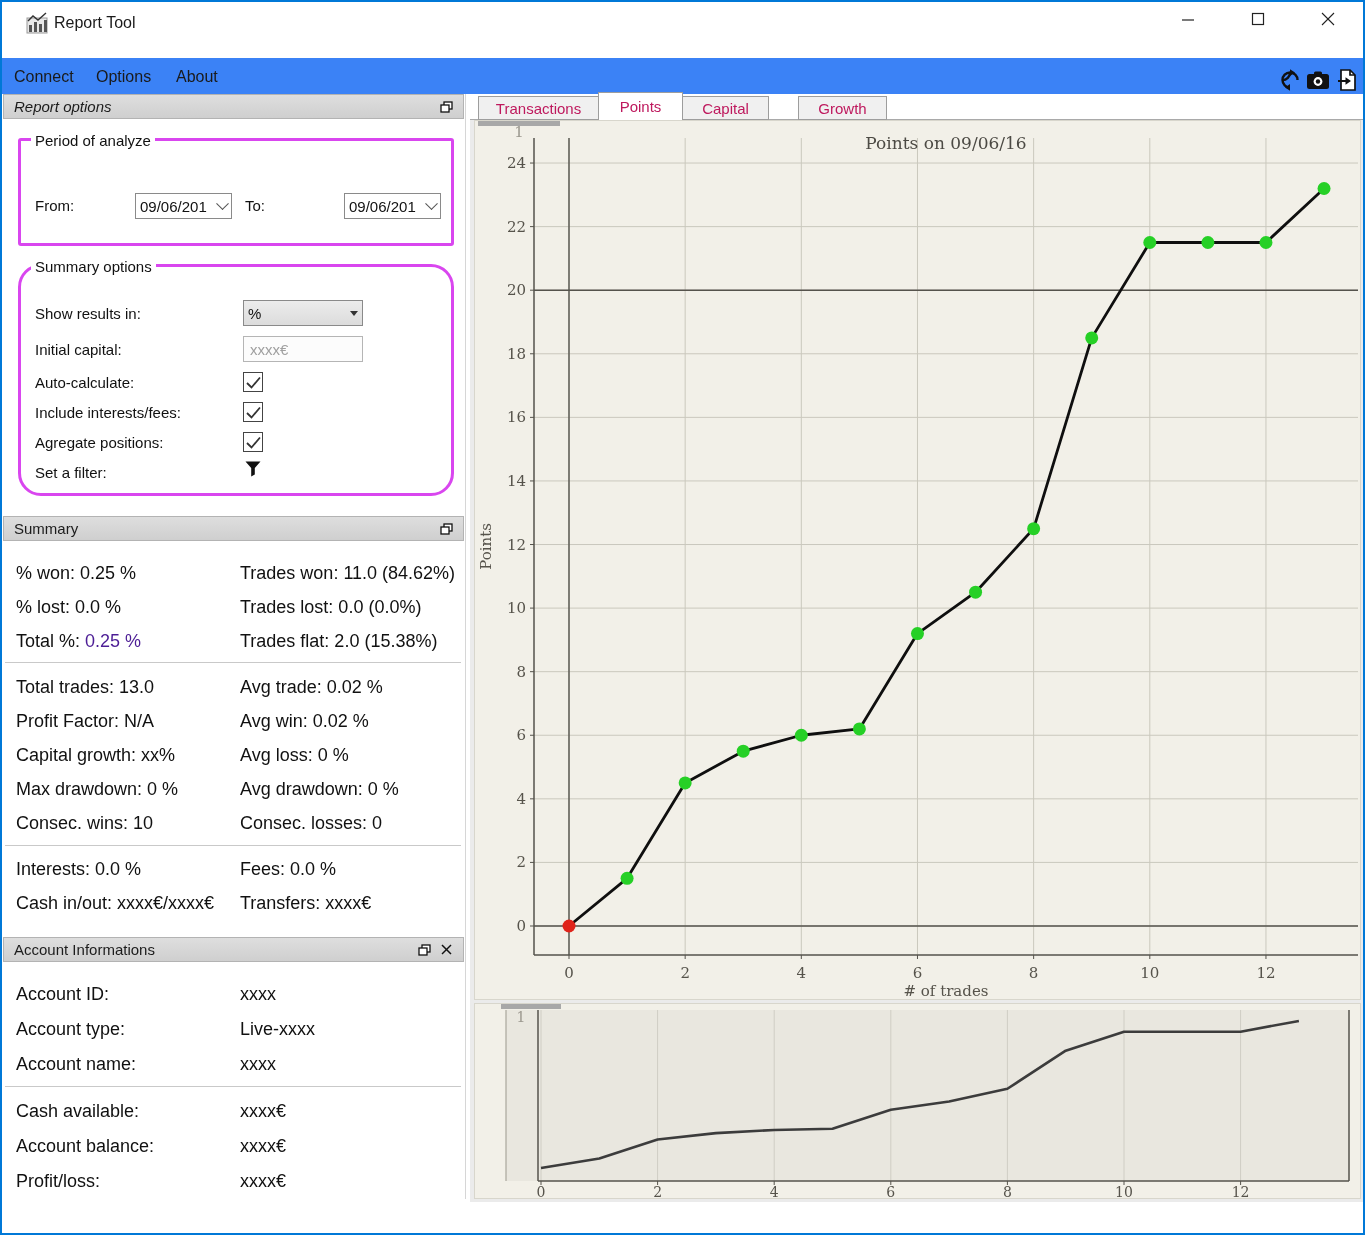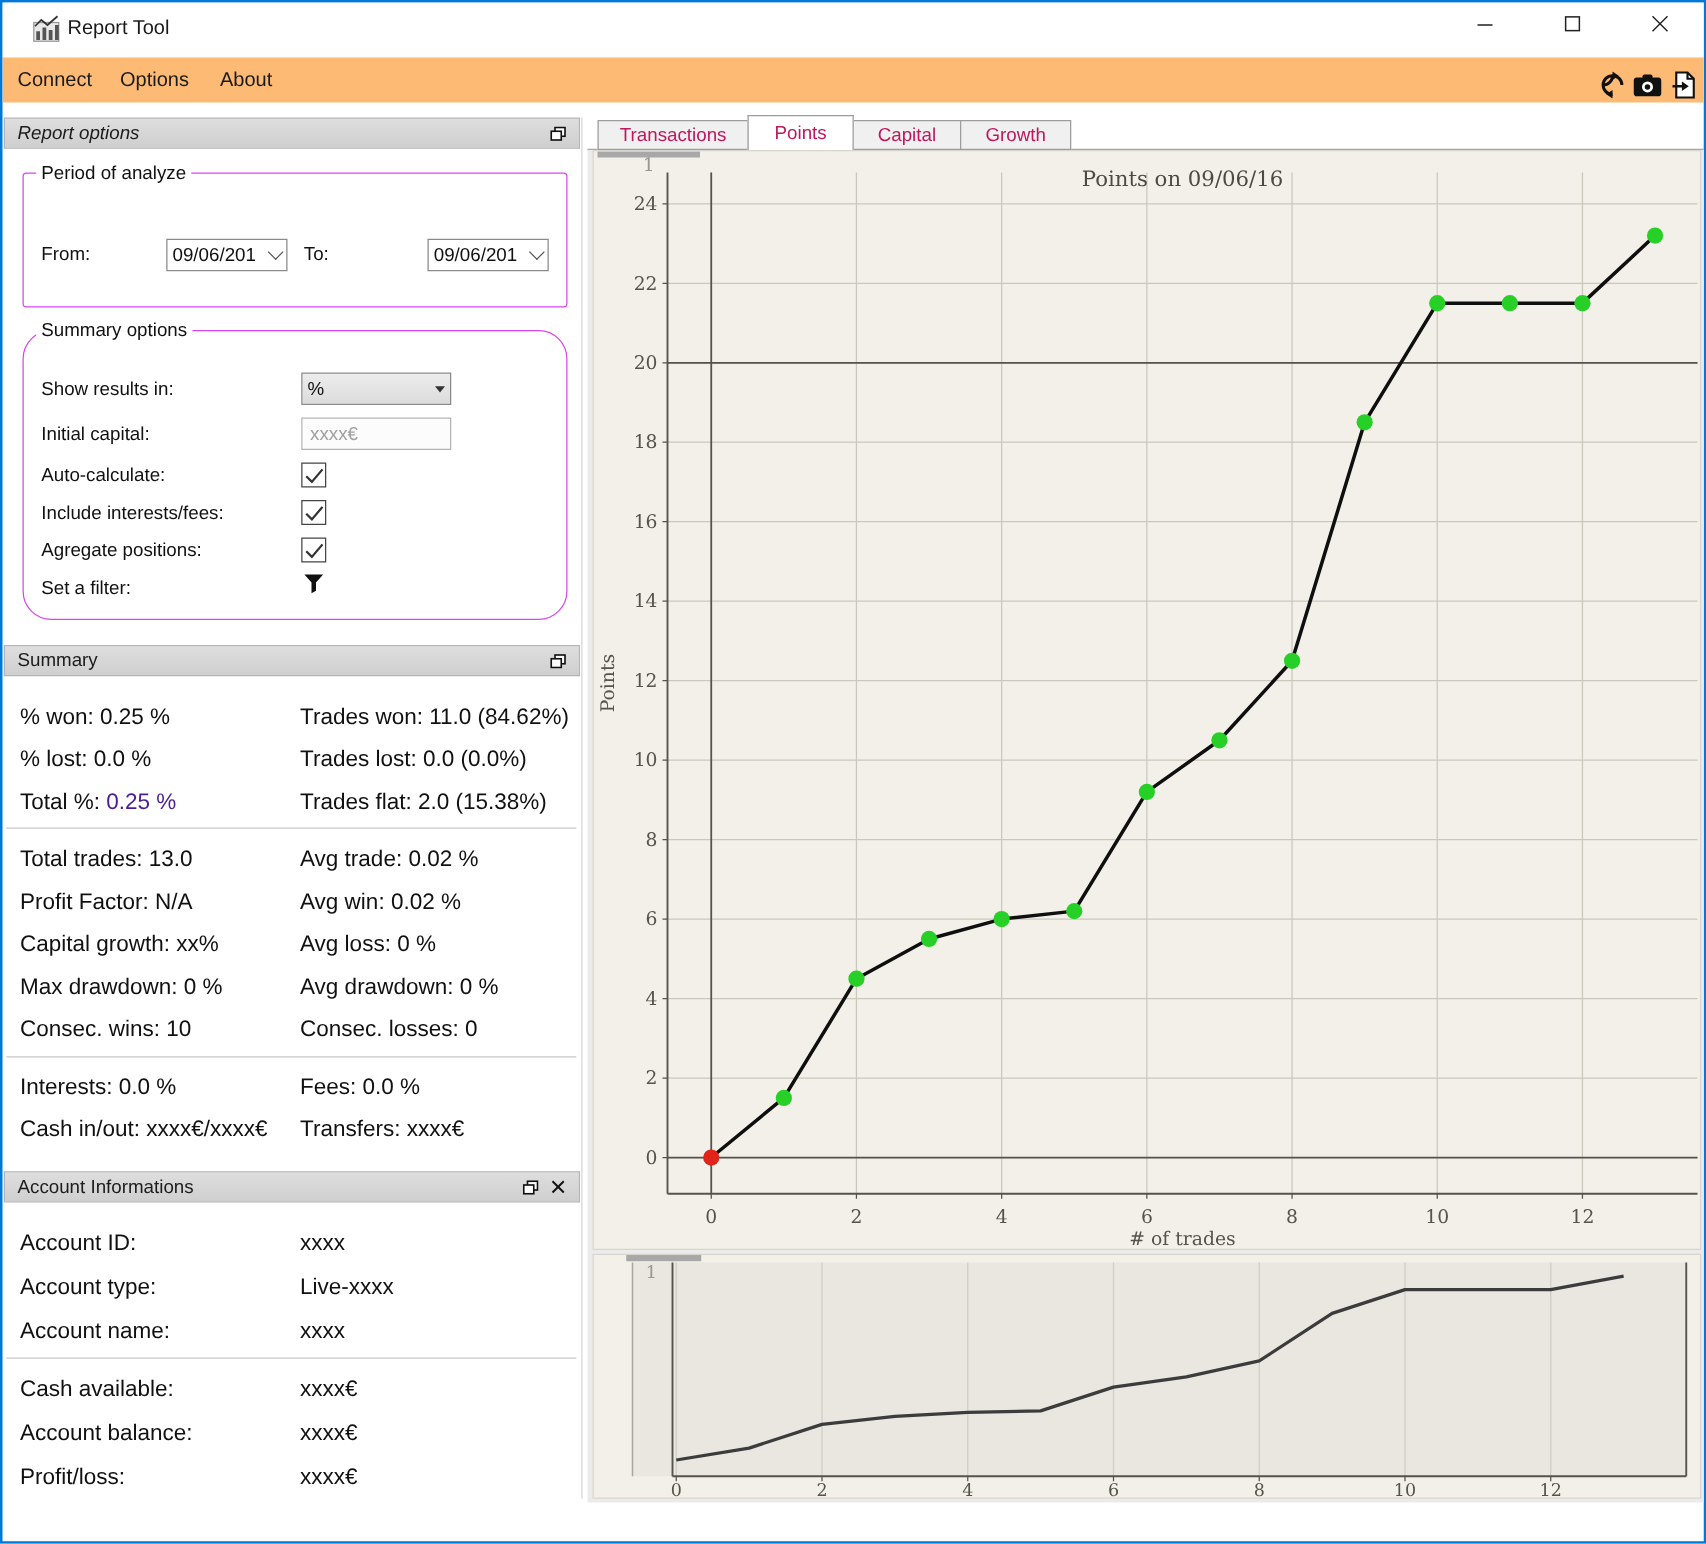--- a/index.html
+++ b/index.html
@@ -5,31 +5,31 @@
   html,body{margin:0;padding:0;background:#cfcfcf;}
   .app{position:relative;width:1365px;height:1235px;background:#ffffff;
        border:2px solid #0078d7;box-sizing:border-box;overflow:hidden;
        font-family:"Liberation Sans",sans-serif;color:#111;}
   .abs{position:absolute;}
 
   
   .titlebar{left:0;top:0;width:100%;height:44px;background:#fff;}
   .app-title{left:52px;top:12px;font-size:16px;color:#1a1a1a;}
   .winbtn{width:46px;height:34px;top:0;display:flex;align-items:center;justify-content:center;cursor:default;}
-  .menubar{left:0;top:44px;width:100%;height:36px;background:#fdba74;}
+  .menubar{left:0;top:56px;width:100%;height:36px;background:#3b82f6;}
   .menu-item{top:6px;font-size:16px;color:#1a1a1a;padding:4px 6px;}
   .toolicon{top:10px;width:24px;height:24px;display:flex;align-items:center;justify-content:center;}
 
   
   .panel-header{left:1px;width:461px;height:25px;
      background:linear-gradient(#dedede,#cfcfcf);border:1px solid #b3b3b3;box-sizing:border-box;
      font-size:15px;color:#1c1c1c;display:flex;align-items:center;padding:0 10px;}
   .panel-header .spacer{flex:1;}
   .hdr-ico{width:14px;height:14px;margin-left:8px;display:flex;align-items:center;justify-content:center;}
-  .groupbox{border:1px solid #d946ef;border-radius:3px;box-sizing:border-box;}
+  .groupbox{border:3px solid #d946ef;border-radius:3px;box-sizing:border-box;}
   .legend{position:absolute;top:-9px;left:10px;background:#fff;padding:0 4px;font-size:15px;color:#111;}
   .lbl{font-size:15px;color:#111;white-space:nowrap;}
   .combo{box-sizing:border-box;border:1px solid #8a8a8a;background:#fff;height:26px;
      font-size:15px;display:flex;align-items:center;padding:0 4px;}
   .combo .chev{margin-left:auto;width:8px;height:8px;border-right:1.6px solid #555;border-bottom:1.6px solid #555;
      transform:rotate(45deg) translate(-2px,-2px);}
   .combo-gray{background:linear-gradient(#ececec,#dcdcdc);border:1px solid #8a8a8a;}
   .combo-gray .arrow{margin-left:auto;width:0;height:0;border-left:4px solid transparent;border-right:4px solid transparent;border-top:5px solid #333;}
   .txtinput{box-sizing:border-box;border:1px solid #b5b5b5;background:#fcfcfc;height:26px;width:120px;
      font-size:15px;color:#333;padding:0 6px;font-family:"Liberation Sans",sans-serif;}
@@ -263,21 +263,21 @@
   <span class="abs stat" style="left:14px;top:1169px;">Profit/loss:</span>
   <span class="abs stat" style="left:238px;top:1169px;">xxxx€</span>
 
   <div class="abs" style="left:463px;top:92px;width:1px;height:1105px;background:#d6d6d6;"></div>
 
   <div class="abs pane"></div>
 
   <div class="abs tab" style="left:476px;top:94px;width:121px;height:24px;">Transactions</div>
   <div class="abs tab active" style="left:596px;top:90px;width:85px;height:28px;">Points</div>
   <div class="abs tab" style="left:680px;top:94px;width:87px;height:24px;">Capital</div>
-  <div class="abs tab" style="left:766px;top:94px;width:89px;height:24px;">Growth</div>
+  <div class="abs tab" style="left:796px;top:94px;width:89px;height:24px;">Growth</div>
 
   <div class="abs figure" id="fig-main" style="left:472px;top:118px;width:887px;height:880px;"><svg width="887" height="880">
         <line x1="94" x2="94" y1="17" y2="834" stroke="#cac8bd" stroke-width="1"></line>
         <line x1="210.16" x2="210.16" y1="17" y2="834" stroke="#cac8bd" stroke-width="1"></line>
         <line x1="326.32" x2="326.32" y1="17" y2="834" stroke="#cac8bd" stroke-width="1"></line>
         <line x1="442.48" x2="442.48" y1="17" y2="834" stroke="#cac8bd" stroke-width="1"></line>
         <line x1="558.64" x2="558.64" y1="17" y2="834" stroke="#cac8bd" stroke-width="1"></line>
         <line x1="674.8" x2="674.8" y1="17" y2="834" stroke="#cac8bd" stroke-width="1"></line>
         <line x1="790.96" x2="790.96" y1="17" y2="834" stroke="#cac8bd" stroke-width="1"></line>
         <line x1="59" x2="883" y1="805" y2="805" stroke="#cac8bd" stroke-width="1"></line>

